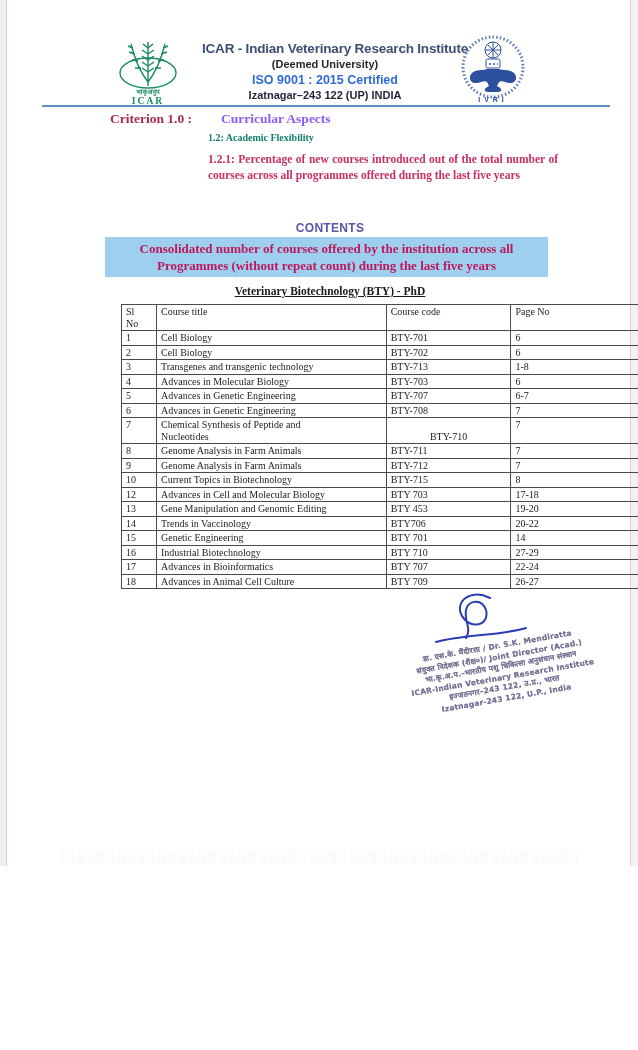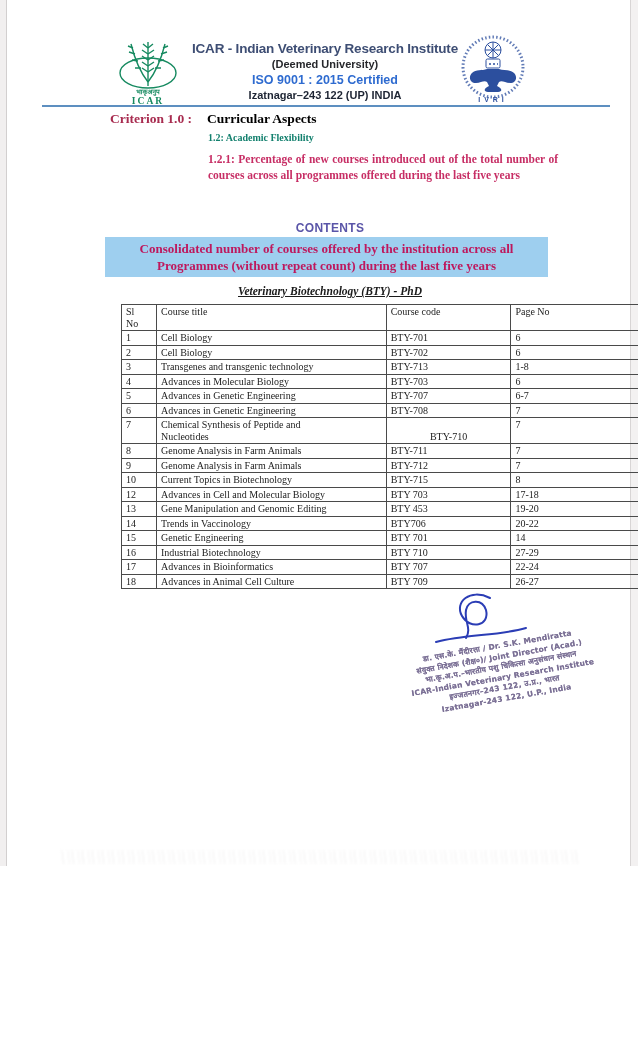--- a/index.html
+++ b/index.html
@@ -12,46 +12,46 @@
   .edge-left-line  { position:absolute; left:6px; top:0; width:1px; height:866px; background:#d2cfcf; }
   .edge-right-line { position:absolute; left:630px; top:0; width:1px; height:866px; background:#d8d5d5; }
   .edge-right-band { position:absolute; left:631px; top:0; width:7px; height:866px; background:#f3f1f1; }
   .scan-bottom-noise { position:absolute; left:60px; top:850px; width:520px; height:14px; opacity:.30;
       background:repeating-linear-gradient(83deg,#ffffff 0 3px,#d9d6d6 3px 4px,#ffffff 4px 9px,#e4e1e1 9px 10px);
       filter:blur(1px); }
 
   
   .hdr-center { position:absolute; left:182px; top:41px; width:286px; text-align:center;
                 font-family:"Liberation Sans", sans-serif; }
-  .hdr-title   { font-size:13.5px; font-weight:bold; color:#3e4e74; letter-spacing:-0.2px; line-height:16px; }
+  .hdr-title   { font-size:13.5px; font-weight:bold; color:#3e4e74; letter-spacing:-0.2px; line-height:16px;text-align:right; }
   .hdr-deemed  { font-size:11px;  font-weight:bold; color:#26272b; line-height:14px; }
   .hdr-iso     { font-size:12.5px; font-weight:bold; color:#2e6bd0; line-height:16px; margin-top:1px; }
   .hdr-addr    { font-size:11px;  font-weight:bold; color:#1d2433; line-height:15px; }
   .icar-logo { position:absolute; left:116px; top:34px; }
   .ivri-logo { position:absolute; left:456px; top:33px; }
   .hdr-rule  { position:absolute; left:42px; top:105px; width:568px; height:2px; background:#5d8fc0; }
 
   
   .crit-label { position:absolute; left:110px; top:111px; font-size:13.5px; font-weight:bold; color:#a82c50; }
-  .crit-title { position:absolute; left:207px; top:111px; font-size:13.5px; font-weight:bold; color:#000000; }
+  .crit-title { position:absolute; left:221px; top:111px; font-size:13.5px; font-weight:bold; color:#8b5cf6; }
   .crit-sub   { position:absolute; left:208px; top:132px; font-size:10px; font-weight:bold; color:#13806e; }
   .crit-desc  { position:absolute; left:208px; top:152px; width:350px; font-size:11.5px; font-weight:bold;
                 color:#c72e65; text-align:justify; line-height:15.5px; }
 
   .contents { position:absolute; left:110px; top:207px; width:440px; text-align:center;
               font-family:"Liberation Sans", sans-serif; font-size:12px; font-weight:bold;
               color:#5a55a8; letter-spacing:.3px;margin-top:14px; }
 
   .banner { position:absolute; left:105px; top:237px; width:443px; height:40px; background:#9ecfef;
             text-align:center; font-size:13px; font-weight:bold; color:#be185d; line-height:17px;
             padding:3px 14px 0 14px; }
 
   .tbl-title { position:absolute; left:110px; top:285px; width:440px; text-align:center;
                font-size:11.5px; font-weight:bold; color:#1b1b1b; }
-  .tbl-title span { text-decoration:underline;font-style:italic; }
+  .tbl-title span { text-decoration:underline; }
 
   
   table.courses { position:absolute; left:121px; top:304px; width:528px; border-collapse:collapse;
                   font-size:10px; color:#222; }
   table.courses th, table.courses td { border:1px solid #4a4a4a; padding:1px 4px; text-align:left;
                   font-weight:normal; vertical-align:top; line-height:11.5px; }
   table.courses th { height:25px; }
   table.courses td { height:12px; }
   .pre { white-space:pre-line; }
 

